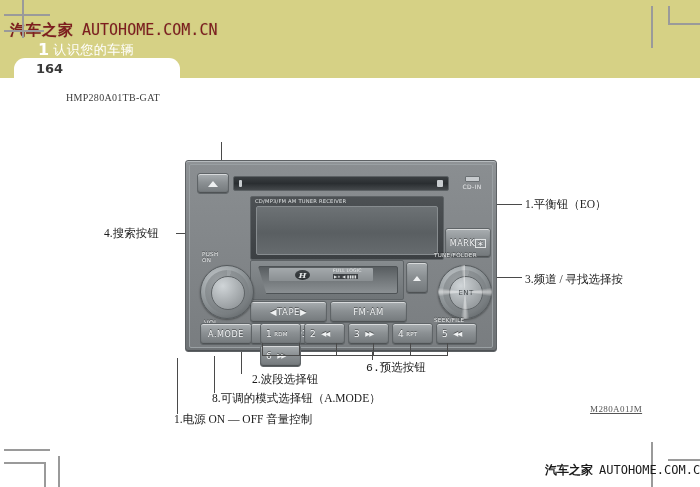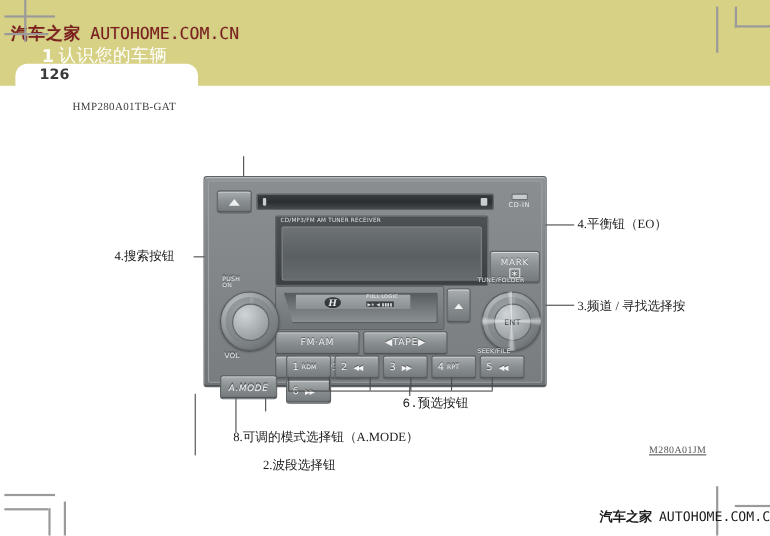--- a/index.html
+++ b/index.html
@@ -28,21 +28,21 @@
   .chap-line{
     position:absolute;left:38px;top:40px;
     color:#ffffff;white-space:nowrap;
   }
   .chap-num{
     font-family:"DejaVu Sans","Liberation Sans",sans-serif;
     font-weight:bold;font-size:16px;vertical-align:-1px;
   }
   .chap-txt{
     font-family:Liberation Mono, monospace;
-    font-size:16px;margin-left:4px;letter-spacing:.5px;text-align:center;
+    font-size:13px;margin-left:4px;letter-spacing:.5px;text-align:center;
   }
 
   .page-tab{
     position:absolute;left:14px;top:58px;width:166px;height:22px;
     background:#ffffff;border-top-left-radius:11px;border-top-right-radius:11px;
   }
   .page-num{
     position:absolute;left:36px;top:61px;
     font-family:"DejaVu Sans","Liberation Sans",sans-serif;
     font-weight:bold;font-size:13px;color:#3a3a3a;
@@ -156,21 +156,21 @@
     display:flex;flex-direction:column;align-items:center;justify-content:center;
     color:#e9ebec;font-family:"DejaVu Sans","Liberation Sans",sans-serif;font-size:6px;letter-spacing:.4px;
   }
   .cdin .bar{width:13px;height:4px;background:#c7cbce;border-radius:1px;margin-bottom:1px;border:1px solid #6b7073;}
 
   
   .bsm{left:7px;top:33px;width:48px;height:28px;font-size:9px;}
   .scan{left:7px;top:63px;width:48px;height:28px;font-size:9px;}
   
   .eq{left:255px;top:33px;width:44px;height:28px;font-size:10px;letter-spacing:2px;}
-  .mark{left:255px;top:63px;width:44px;height:28px;font-size:8px;flex-direction:column;}
+  .mark{left:255px;top:63px;width:44px;height:28px;font-size:8px;flex-direction:row;}
   .mark .mk{font-size:7.5px;border:1px solid #dfe2e3;padding:0 1px;line-height:7px;margin-top:1px;}
 
   
   .dispwrap{
     position:absolute;left:60px;top:31px;width:192px;height:62px;
     background:linear-gradient(180deg,#4d5154 0%,#3c4043 100%);
     border:1px solid #5e6366;border-radius:2px;
   }
   .disp-cap{
     position:absolute;left:4px;top:1px;
@@ -264,21 +264,21 @@
     font-family:"DejaVu Sans","Liberation Sans",sans-serif;
     font-size:5.6px;color:#e9ebec;letter-spacing:.3px;white-space:nowrap;
     text-shadow:0 -1px 0 rgba(0,0,0,.4);
   }
   .cap-push{left:12px;top:86px;line-height:6px;}
   .cap-vol{left:14px;top:154px;font-size:6.5px;}
   .cap-tune{left:244px;top:87px;}
   .cap-seek{left:244px;top:152px;}
 
   
-  .amode{left:10px;top:176px;width:50px;height:20px;font-size:8px;font-style:italic;}
+  .amode{left:10px;top:158px;width:50px;height:20px;font-size:8px;}
 
   
   .presets{position:absolute;left:70px;top:158px;width:228px;height:20px;}
   .pbtn{
     position:relative;float:left;width:34px;height:20px;margin-right:3px;
     font-size:9px;justify-content:flex-start;padding-left:5px;
   }
   .pbtn .sub{font-size:5.5px;margin-left:2px;letter-spacing:.2px;}
   .pbtn .arr{font-size:6.5px;margin-left:3px;letter-spacing:-1px;}
 
@@ -295,21 +295,21 @@
 
   <div class="wm-top">
     <span class="cn">汽车之家</span><span class="en">AUTOHOME.COM.CN</span>
   </div>
 
   <div class="chap-line">
     <span class="chap-num">1</span><span class="chap-txt">认识您的车辆</span>
   </div>
 
   <div class="page-tab"></div>
-  <div class="page-num">126</div>
+  <div class="page-num">164</div>
 
   <div class="cm cm-tl-h"></div>
   <div class="cm cm-tl-h2"></div>
   <div class="cm cm-tl-v"></div>
   <div class="cm cm-tr-v"></div>
   <div class="cm cm-tr-h"></div>
   <div class="cm cm-tr-v2"></div>
   <div class="cm cm-bl-h"></div>
   <div class="cm cm-bl-h2"></div>
   <div class="cm cm-bl-v"></div>
@@ -317,37 +317,38 @@
   <div class="cm cm-br-v"></div>
   <div class="cm cm-br-h"></div>
 
   <div class="code-top">HMP280A01TB-GAT</div>
 
   <div class="lead v" style="left:221px;top:142px;height:48px;"></div>
 
   <div class="cal" style="left:104px;top:226px;">4.搜索按钮</div>
   <div class="lead h" style="left:176px;top:233px;width:34px;"></div>
 
-  <div class="cal" style="left:525px;top:197px;">4.平衡钮（EO）</div>
+  <div class="cal" style="left:525px;top:197px;">1.平衡钮（EO）</div>
   <div class="lead h" style="left:490px;top:204px;width:32px;"></div>
 
   <div class="cal" style="left:525px;top:272px;">
     <div>3.频道 / 寻找选择按</div>
   </div>
   <div class="lead h" style="left:482px;top:277px;width:40px;"></div>
 
   <div class="cal" style="left:366px;top:360px;font-family:Liberation Mono, monospace;">6.预选按钮</div>
   <div class="lead v" style="left:372px;top:342px;height:18px;"></div>
 
-  <div class="cal" style="left:239px;top:372px;margin-top:44px;">2.波段选择钮</div>
+  <div class="cal" style="left:252px;top:372px;">2.波段选择钮</div>
   <div class="lead v" style="left:241px;top:348px;height:26px;"></div>
 
   <div class="cal" style="left:212px;top:391px;text-align:right;">8.可调的模式选择钮（A.MODE）</div>
   <div class="lead v" style="left:214px;top:356px;height:37px;"></div>
 
+  <div class="cal" style="left:174px;top:412px;">1.电源 ON — OFF 音量控制</div>
   <div class="lead v" style="left:177px;top:358px;height:56px;"></div>
 
   <div class="modelcode">M280A01JM</div>
 
   <div class="wm-bot">
     <span class="cn">汽车之家</span><span class="en">AUTOHOME.COM.CN</span>
   </div>
 
   <div class="radio">
     <div class="rad-inner">
@@ -381,22 +382,22 @@
         <div class="fulllogic">
           <div>FULL LOGIC</div>
           <span class="fl-badge">▶∗ ◀ ▮▮▮▮</span>
         </div>
       </div>
       <div class="btn3d cass-eject">
         <span class="tri-up-sm"></span>
       </div>
 
       <div class="srcrow">
+        <div class="btn3d srcbtn" style="width:75px;">◀TAPE▶</div>
         <div class="btn3d srcbtn" style="width:75px;">FM·AM</div>
-        <div class="btn3d srcbtn" style="width:75px;">◀TAPE▶</div>
         <div class="btn3d srcbtn" style="width:78px;margin-right:0;">CD·MP3</div>
       </div>
 
       <div class="knob-cap cap-push">
         <div>PUSH</div>
         <div>ON</div>
       </div>
       <div class="knob-wrap knob-vol">
         <div class="knob-outer">
           <div class="knob-inner"></div>

